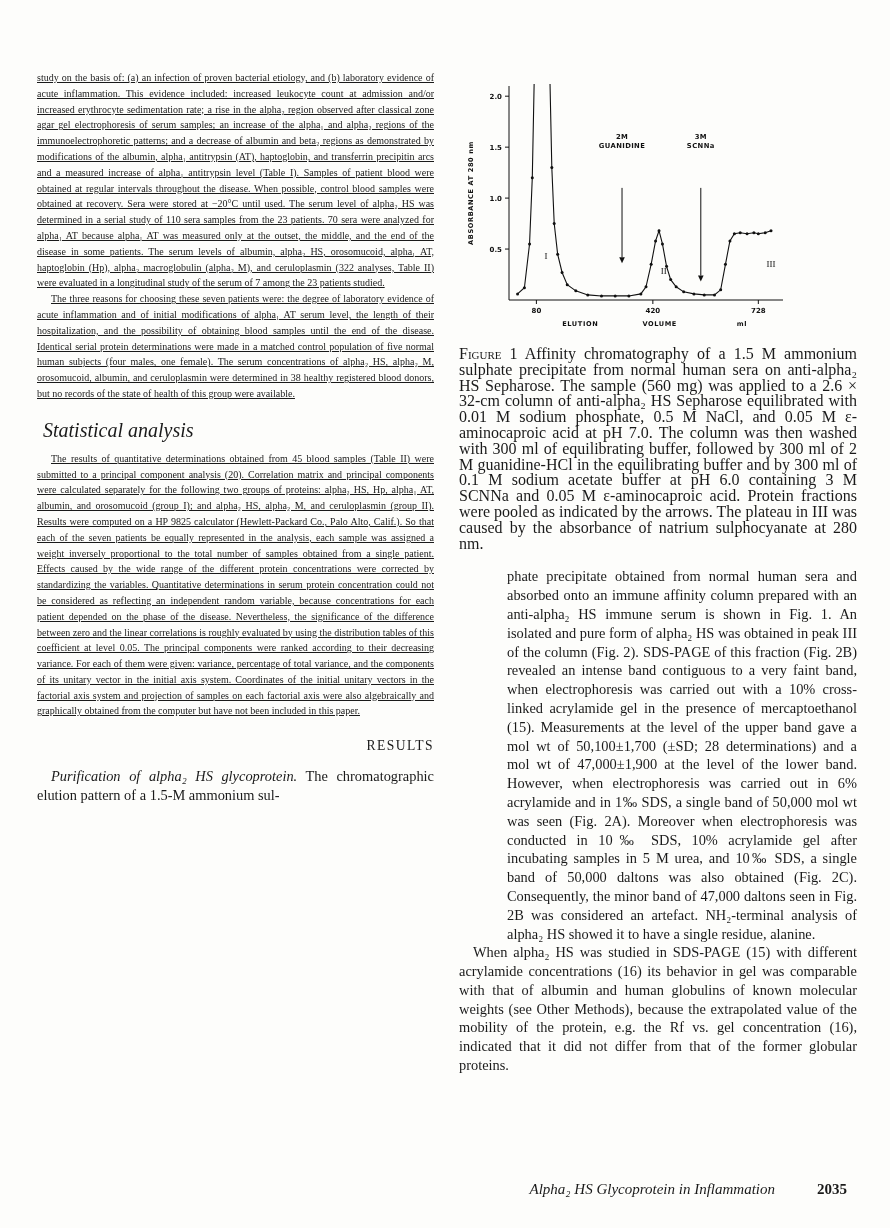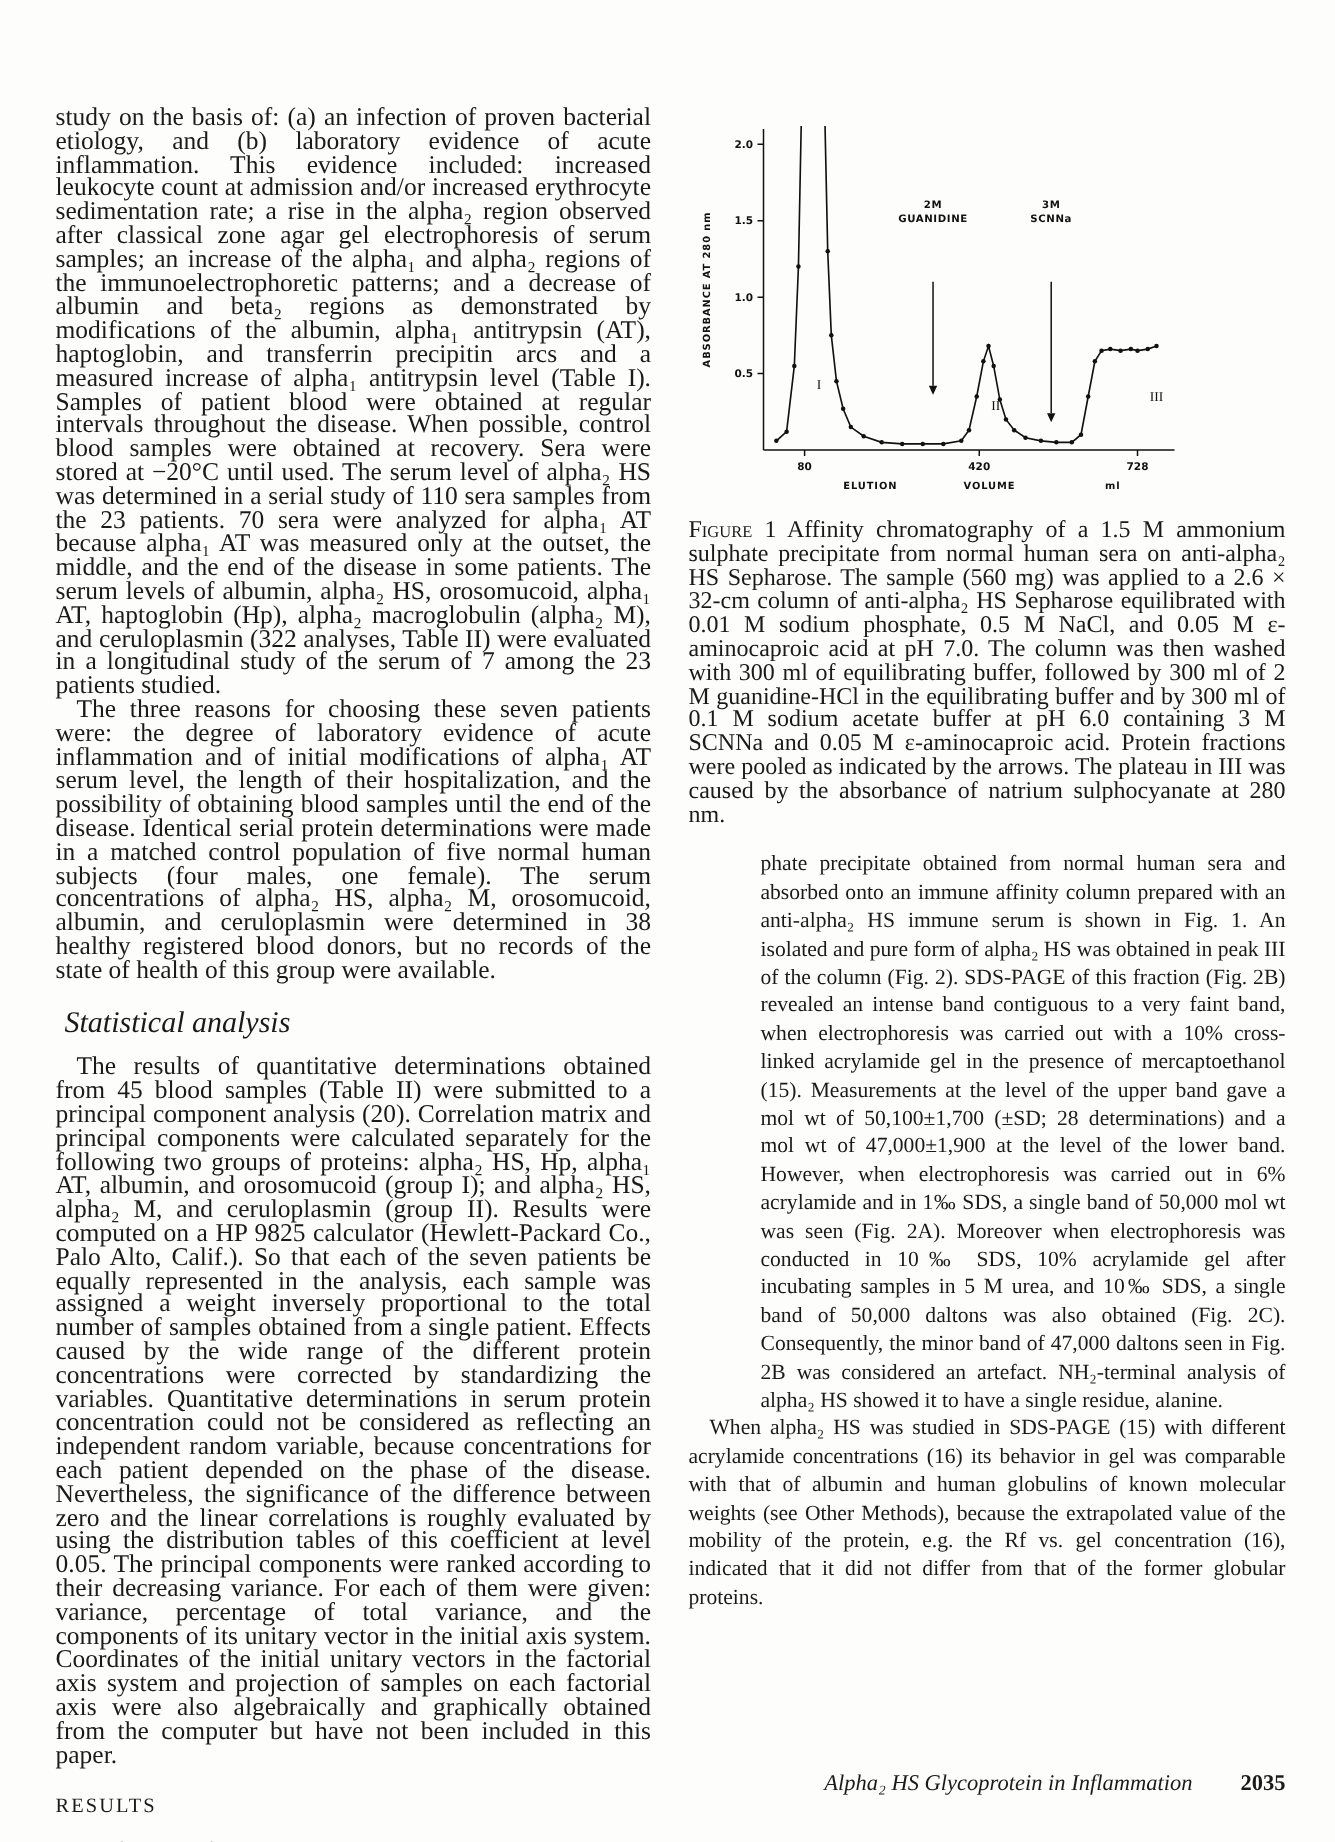--- a/index.html
+++ b/index.html
@@ -5,34 +5,34 @@
   html,body{margin:0;padding:0;}
   body{
     width:890px;height:1228px;position:relative;
     background:#fdfdfb;color:#1a1a1a;
     font-family:"Liberation Serif", serif;
   }
   .col{position:absolute;top:70px;}
   #left-col{left:37px;width:397px;}
   #right-col{left:459px;width:398px;}
   p{margin:0;}
-  .small-text{font-size:17px;line-height:15.8px;text-align:justify;}
+  .small-text{font-size:10px;line-height:15.8px;text-align:justify;text-decoration:underline;}
   .body-text{font-size:14.4px;line-height:18.8px;text-align:justify;}
   .indent{text-indent:14px;}
   .stat-heading{font-style:italic;font-size:20px;font-weight:normal;margin:17px 0 9px 6px;}
-  .results-heading{font-weight:normal;text-align:left;font-size:13.6px;letter-spacing:1.4px;margin:19px 0 13px 0;}
+  .results-heading{font-weight:normal;text-align:right;font-size:13.6px;letter-spacing:1.4px;margin:19px 0 13px 0;}
   .lead-italic{font-style:italic;}
   .figure-wrap{margin:8px 0 6px 4px;}
   .chart{width:336px;height:258px;display:block;}
   .caption{font-size:16px;line-height:15.8px;text-align:justify;margin-top:10px;}
   .caption-label{font-variant:small-caps;margin-right:7px;}
   .after-caption{margin-top:16px;margin-left:48px;}
   #page-footer{
-    position:absolute;top:1181px;right:33px;
-    display:flex;gap:32px;align-items:baseline;font-size:15px;
+    position:absolute;top:1181px;right:43px;
+    display:flex;gap:42px;align-items:baseline;font-size:15px;
   }
   .running-title{font-style:italic;}
   .page-number{font-weight:bold;}
   
   .cax{stroke:#111;stroke-width:1;fill:none;}
   .ccurve{stroke:#111;stroke-width:1.1;fill:none;}
   .cdot{fill:#111;}
   .ctick{font:700 7px "DejaVu Sans", sans-serif;fill:#111;}
   .clab{font:700 6.6px "DejaVu Sans", sans-serif;fill:#111;letter-spacing:.6px;}
   .cann{font:700 6.8px "DejaVu Sans", sans-serif;fill:#111;letter-spacing:.4px;}

